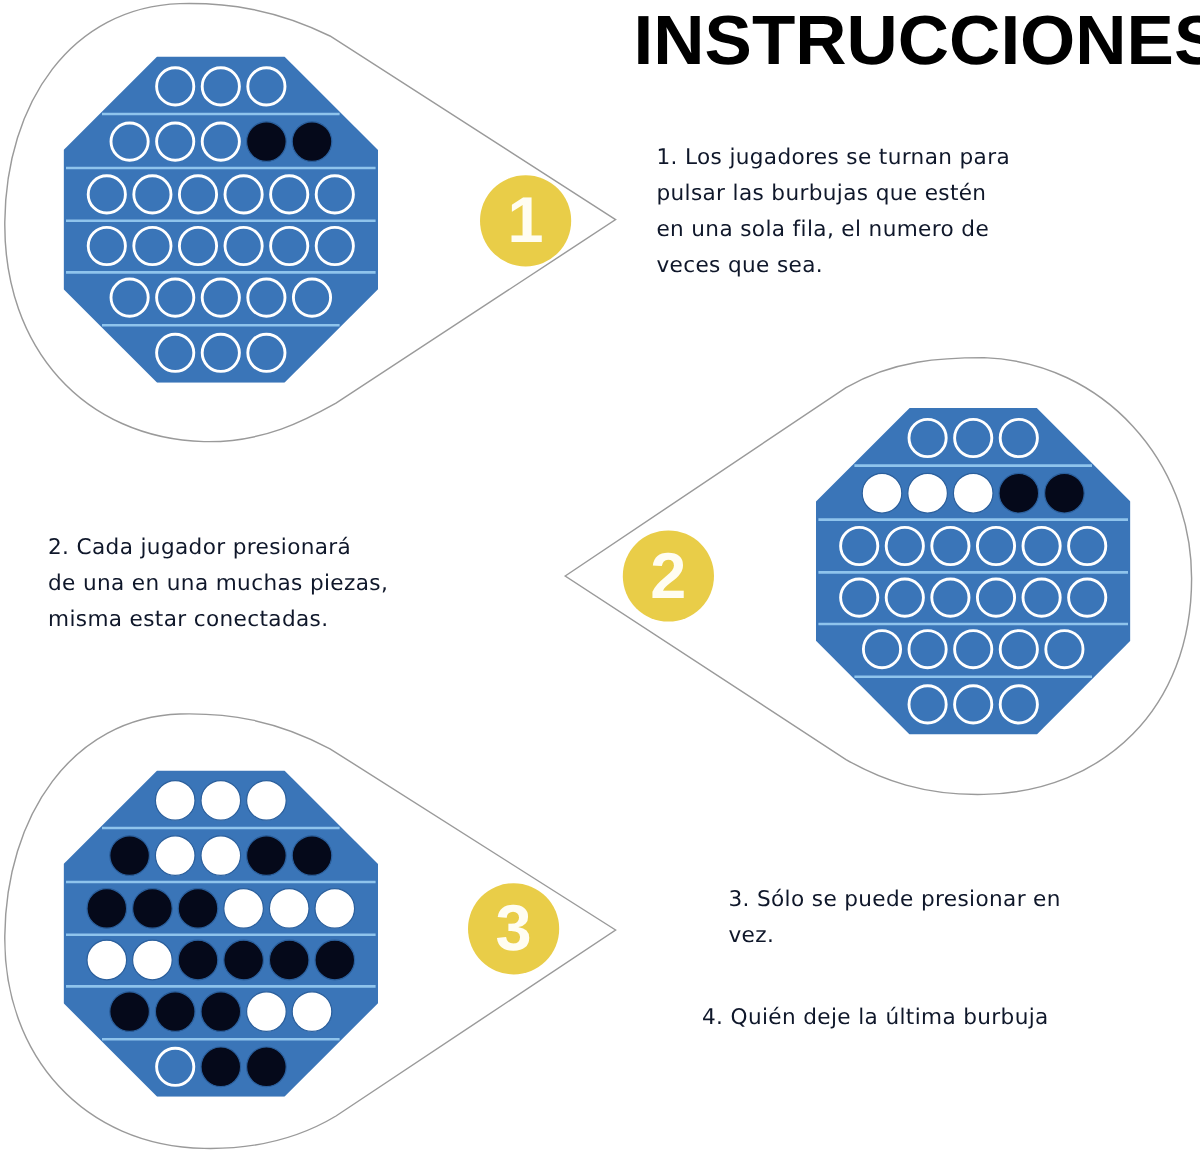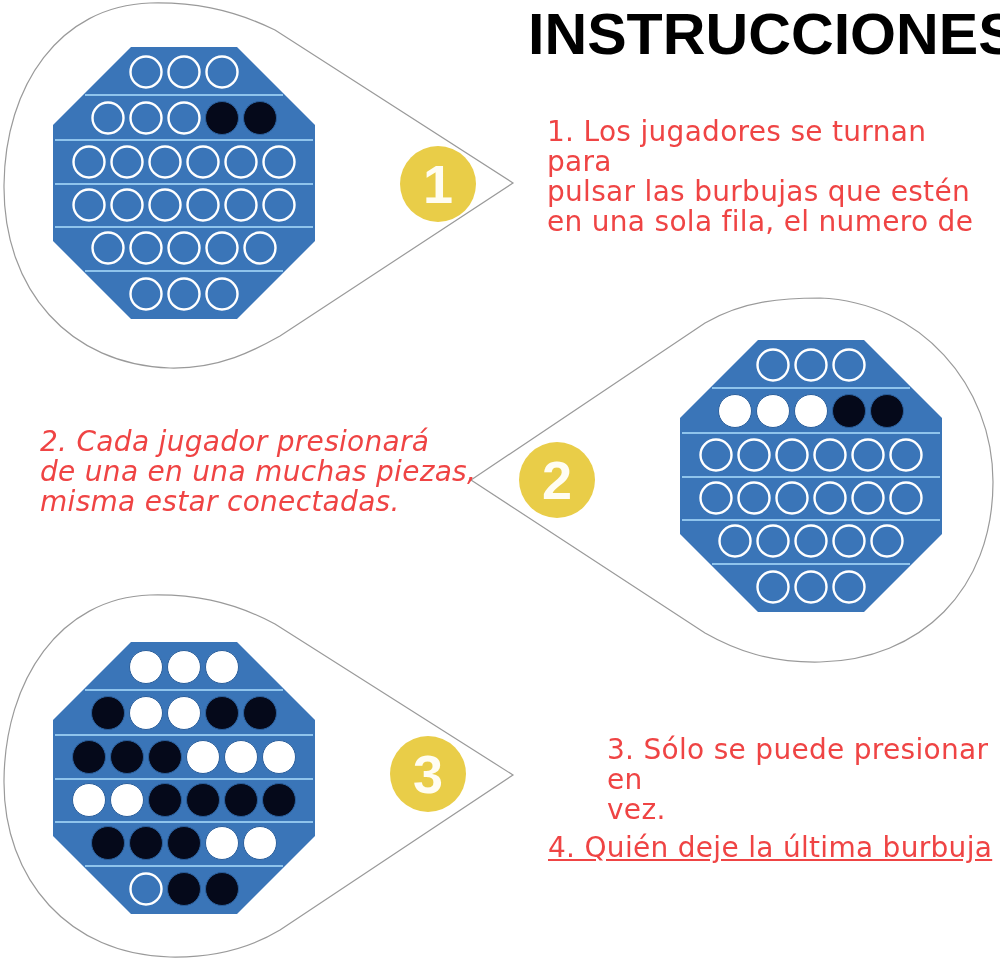--- a/index.html
+++ b/index.html
@@ -1,19 +1,19 @@
 <!DOCTYPE html>
 <html><head>
 <meta charset="utf-8">
 <style>
   html, body { margin:0; padding:0; background:#ffffff; }
   body { width:1000px; height:960px; position:relative; overflow:hidden; font-family:"DejaVu Sans", sans-serif; color:#111; }
   .title { position:absolute; left:528px; top:2px; font-family:"Liberation Sans", sans-serif; font-weight:bold; font-size:58px; letter-spacing:0px; color:#000; transform:scaleX(1.02); transform-origin:left top; line-height:64px; }
   .bubble-outline { position:absolute; left:0; top:0; pointer-events:none; }
-  .step-text { position:absolute; font-size:28px; line-height:30px; color:#ef4444; letter-spacing:0.3px; }
+  .step-text { position:absolute; font-size:18px; line-height:30px; color:#0f172a; letter-spacing:0.3px; }
   .step-text p { margin:0; }
   .badge { position:absolute; width:76px; height:76px; border-radius:50%; background:#e9cd48; display:flex; align-items:center; justify-content:center; color:#fffdf2; font-family:"Liberation Sans", sans-serif; font-weight:bold; font-size:54px; }
   .board { position:absolute; width:262px; height:272px; }
   .board svg { display:block; }
 </style>
 </head>
 <body>
 
 <div class="title">INSTRUCCIONES</div>
 
@@ -148,28 +148,29 @@
   <span>2</span>
 </div>
 <div class="badge" style="left:390px; top:736px;">
   <span>3</span>
 </div>
 
 <div class="step-text" style="left:547px; top:117px;">
   <p>1. Los jugadores se turnan para</p>
   <p>pulsar las burbujas que estén</p>
   <p>en una sola fila, el numero de</p>
+  <p>veces que sea.</p>
 </div>
 
-<div class="step-text" style="left:40px; top:427px;font-style:italic;">
+<div class="step-text" style="left:40px; top:442px;">
   <p>2. Cada jugador presionará</p>
   <p>de una en una muchas piezas,</p>
   <p>misma estar conectadas.</p>
 </div>
 
 <div class="step-text" style="left:559px; top:735px;margin-left:48px;">
   <p>3. Sólo se puede presionar en</p>
   <p>vez.</p>
 </div>
 
-<div class="step-text" style="left:548px; top:833px;text-decoration:underline;">
+<div class="step-text" style="left:585px; top:833px;">
   <p>4. Quién deje la última burbuja</p>
 </div>
 
 </body></html>

